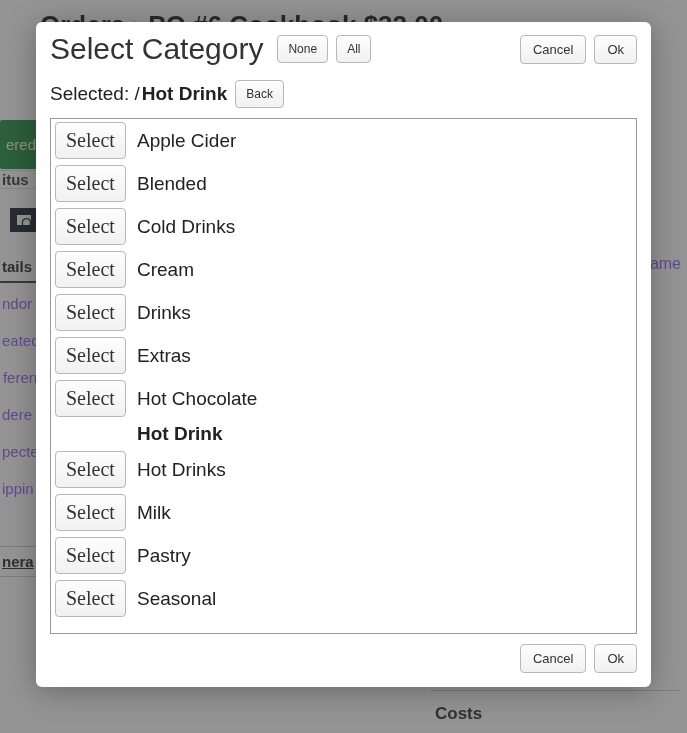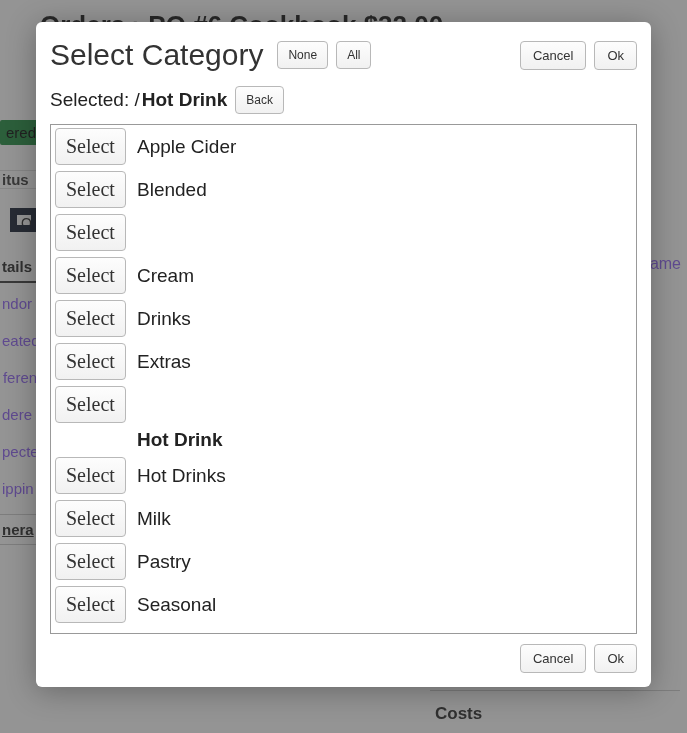--- a/index.html
+++ b/index.html
@@ -17,22 +17,22 @@
     position: absolute; inset: 0;
     background: #fff;
     filter: none;
   }
   .bg-top {
     position: absolute; top: 10px; left: 40px;
     font-size: 26px; font-weight: 600; color: #111;
   }
   .bg-green {
     position: absolute; top: 120px; left: 0;
-    background: #1a8a3a; color: #000000;
-    padding: 4px 6px; font-size: 15px;
+    background: #1a8a3a; color: #fef9c3;
+    padding: 16px 6px; font-size: 15px;
     border-radius: 2px;
   }
   .bg-labels {
     position: absolute; left: 0; top: 170px; width: 40px;
     font-size: 15px; color: #333;
   }
   .bg-labels div { padding: 0 2px; border-bottom: 1px solid #ddd; overflow:hidden; white-space:nowrap;}
   .bg-tails {
     position: absolute; left: 0; top: 285px; width: 40px;
     font-size: 15px; color: #8b5cf6;
@@ -57,21 +57,21 @@
     position: absolute; inset: 0;
     background: rgba(60,60,60,0.55);
   }
   .dialog {
     position: absolute;
     left: 36px; top: 22px;
     width: 615px; height: 665px;
     background: #fff;
     border-radius: 6px;
     box-shadow: 0 4px 30px rgba(0,0,0,0.3);
-    padding: 16px 14px 14px 14px;
+    padding: 10px 14px 14px 14px;
     display: flex; flex-direction: column;
   }
   .dlg-header {
     display: flex; align-items: center; gap: 8px;
     margin-bottom: 8px;
   }
   .dlg-title {
     font-size: 30px; color: #333; flex: 0 0 auto;
     margin-right: 6px;
   }
@@ -127,21 +127,21 @@
      <div style="font-weight:700;font-size:15px;padding:6px 2px;border-bottom:2px solid #333;">tails</div>
   </div>
   <div class="bg-tails">
       <div style="padding: 10px 2px;">ndor</div>
       <div style="padding: 10px 2px;">eated</div>
       <div style="padding: 10px 2px; text-align: center;">feren</div>
       <div style="padding: 10px 2px;">dere</div>
       <div style="padding: 10px 2px;">pecte</div>
       <div style="padding: 10px 2px;">ippin</div>
     </div>
-  <div style="position:absolute;left:0;top:514px;width:40px;text-decoration:underline;">
+  <div style="position:absolute;left:0;top:546px;width:40px;text-decoration:underline;">
      <div style="font-weight:700;font-size:15px;padding:6px 2px;border-top:1px solid #ccc;border-bottom:1px solid #ccc;">nera</div>
   </div>
   <div class="bg-name">ame</div>
   <div class="bg-line" style="top:690px;left:430px;width:250px;"></div>
   <div class="bg-costs">Costs</div>
 </div>
 
 <div class="overlay">
   <div class="dialog">
 
@@ -170,20 +170,21 @@
         <div class="row">
           <div class="sel-slot">
             <button class="ui select">Select</button>
           </div>
           <div class="cat">Blended</div>
         </div>
         <div class="row">
           <div class="sel-slot">
             <button class="ui select">Select</button>
           </div>
+          <div class="cat">Cold Drinks</div>
         </div>
         <div class="row">
           <div class="sel-slot">
             <button class="ui select">Select</button>
           </div>
           <div class="cat">Cream</div>
         </div>
         <div class="row">
           <div class="sel-slot">
             <button class="ui select">Select</button>
@@ -193,20 +194,21 @@
         <div class="row">
           <div class="sel-slot">
             <button class="ui select">Select</button>
           </div>
           <div class="cat">Extras</div>
         </div>
         <div class="row">
           <div class="sel-slot">
             <button class="ui select">Select</button>
           </div>
+          <div class="cat">Hot Chocolate</div>
         </div>
         <div class="row">
           <div class="sel-slot"></div>
           <div class="cat bold">Hot Drink</div>
         </div>
         <div class="row">
           <div class="sel-slot">
             <button class="ui select">Select</button>
           </div>
           <div class="cat">Hot Drinks</div>

